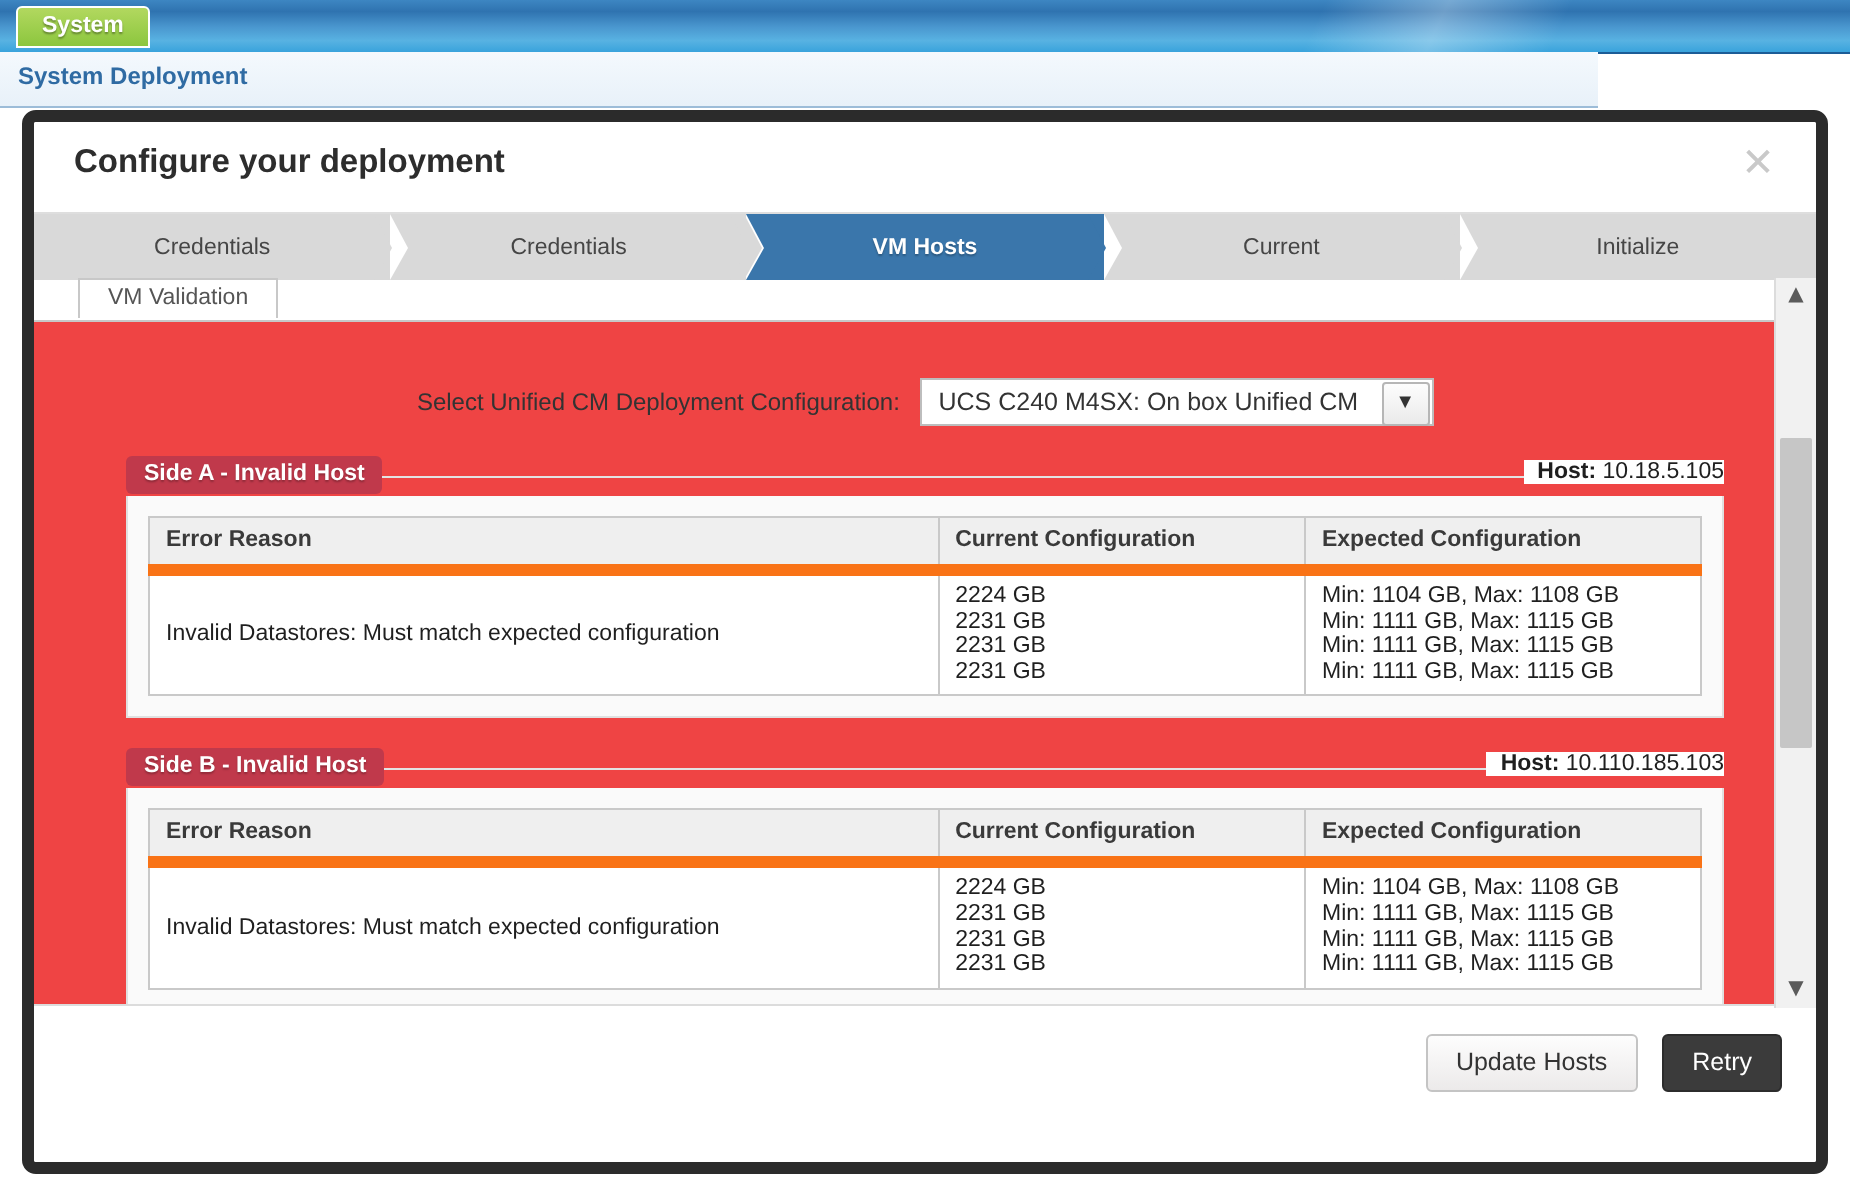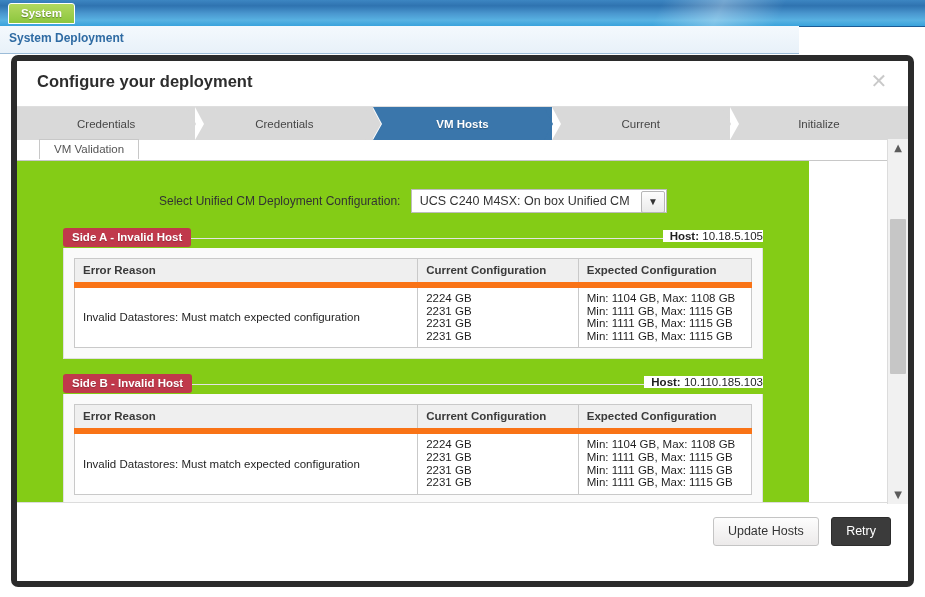--- a/index.html
+++ b/index.html
@@ -115,22 +115,22 @@
     background:#ffffff;
     border:1px solid #c8c8c8;border-bottom:none;
     font-size:11.5px;color:#555555;
   }
   .tab-underline{
     position:absolute;left:0;top:21px;width:891px;height:1px;background:#c8c8c8;
   }
 
   
   .bodywrap{
-    position:absolute;left:0;top:100px;width:792px;height:343px;
-    background:#84cc16;
+    position:absolute;left:0;top:100px;width:891px;height:343px;
+    background:#ef4444;
     overflow:hidden;
   }
   .content{position:relative;padding:0 0 0 0;}
 
   .dd-row{
     margin-top:28px;text-align:center;
     font-size:12px;color:#333333;
   }
   .dd-label{display:inline-block;vertical-align:middle;}
   .dd-box{

